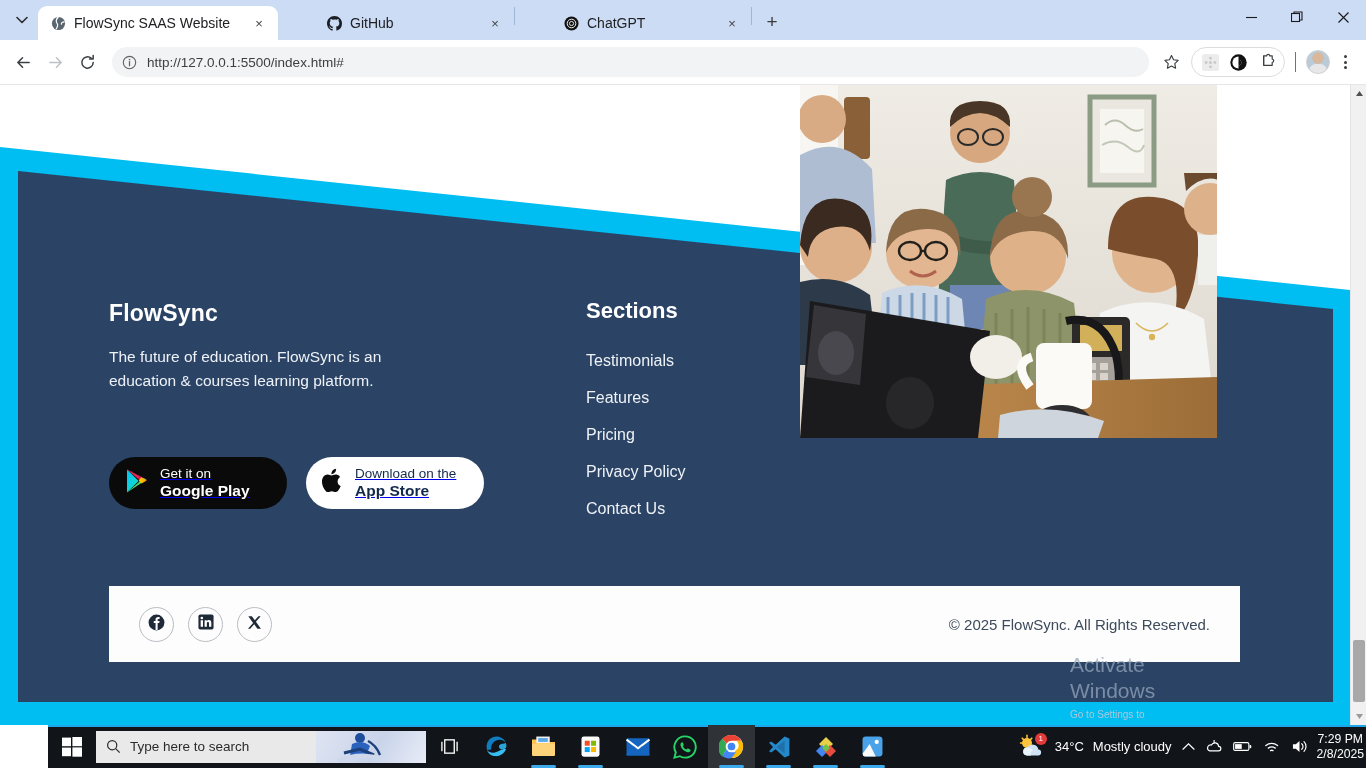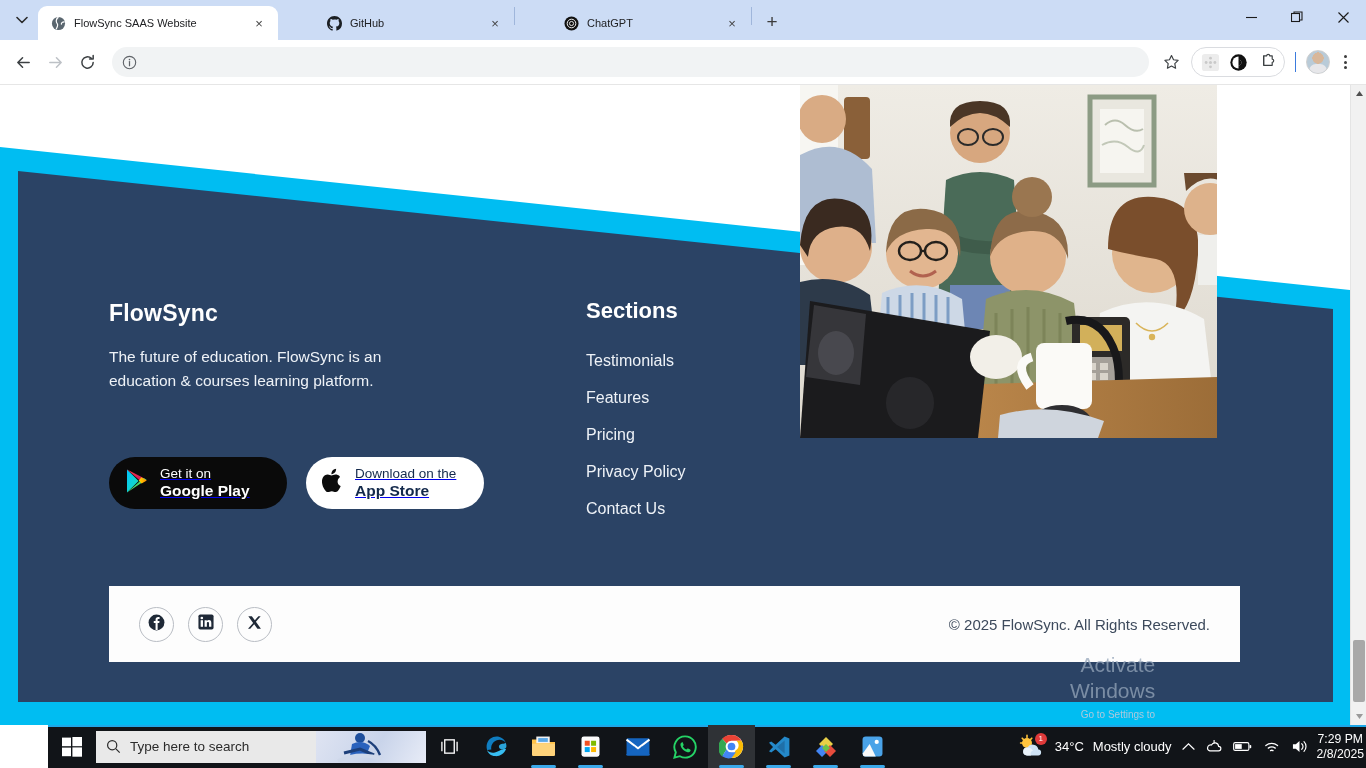--- a/index.html
+++ b/index.html
@@ -26,21 +26,21 @@
     height: 34px; display: flex; align-items: center; gap: 8px;
     padding: 0 10px 0 12px; border-radius: 9px 9px 0 0;
     font-size: 12.5px; color: #1f1f1f; position: relative;
     min-width: 180px; max-width: 240px; flex: 0 0 auto;
   }
   .tab.active { background: #ffffff; width: 240px; }
   .tab.inactive { background: transparent; width: 236px; padding-left: 48px; }
   .tab-favicon { width: 16px; height: 16px; flex: 0 0 auto; display:flex; align-items:center; justify-content:center;}
   .tab-title {
     flex: 1 1 auto; white-space: nowrap; overflow: hidden;
-    text-overflow: ellipsis; font-size: 11px; color: #202124;
+    text-overflow: ellipsis; font-size: 14px; color: #202124;
   }
   .tab-close {
     width: 18px; height: 18px; flex: 0 0 auto; border-radius: 50%;
     display: flex; align-items: center; justify-content: center;
     font-size: 13px; color: #444; line-height: 1;
   }
   .tab-sep { width: 1px; height: 18px; background: #9fb6db; align-self: center; margin-bottom: 8px;}
   .new-tab {
     width: 28px; height: 28px; margin: 0 0 4px 6px; border-radius: 50%;
     display: flex; align-items: center; justify-content: center;
@@ -151,21 +151,21 @@
   }
   .socials { display: flex; gap: 14px; }
   .soc {
     width: 35px; height: 35px; border-radius: 50%; border: 1px solid #b9bdc4;
     display: flex; align-items: center; justify-content: center;
   }
   .copyright { font-size: 15px; color: #3d4a5c; margin-left: 17px; }
 
   .watermark {
     position: absolute; left: 1070px; top: 567px; color: #6f7f96;
-    text-align: right; pointer-events: none;
+    text-align: left; pointer-events: none;
   }
   .wm1 { font-size: 21px; color: #5f7falpha; color: rgba(150,165,185,.75); line-height: 26px; }
   .wm2 { font-size: 10px; color: rgba(190,202,217,.9); line-height: 22px; }
 
   
   .scrollbar {
     position: absolute; right: 0; top: 85px; width: 16px; height: 640px;
     background: #f1f1f1; border-left: 1px solid #e4e4e4;
   }
   .sb-arrow { width:16px; height:17px; display:flex; align-items:center; justify-content:center; color:#505050; font-size:8px;}
@@ -303,20 +303,21 @@
     </div>
 
     <div class="omnibox">
       <span style="display:flex;align-items:center;">
         <svg width="15" height="15" viewBox="0 0 16 16">
           <circle cx="8" cy="8" r="6.6" fill="none" stroke="#5f6368" stroke-width="1.2"></circle>
           <line x1="8" y1="7" x2="8" y2="11.4" stroke="#5f6368" stroke-width="1.3" stroke-linecap="round"></line>
           <circle cx="8" cy="4.9" r=".85" fill="#5f6368"></circle>
         </svg>
       </span>
+      <span class="omni-url">http://127.0.0.1:5500/index.html#</span>
     </div>
 
     <div class="star-btn">
       <svg width="17" height="17" viewBox="0 0 18 18">
         <path d="M9 1.6l2.16 4.45 4.84.68-3.5 3.45.83 4.9L9 12.75 4.67 15.08l.83-4.9L2 6.73l4.84-.68z" fill="none" stroke="#3c4043" stroke-width="1.25" stroke-linejoin="round"></path>
       </svg>
     </div>
 
     <div class="ext-pill">
       <div class="ext-ico">

